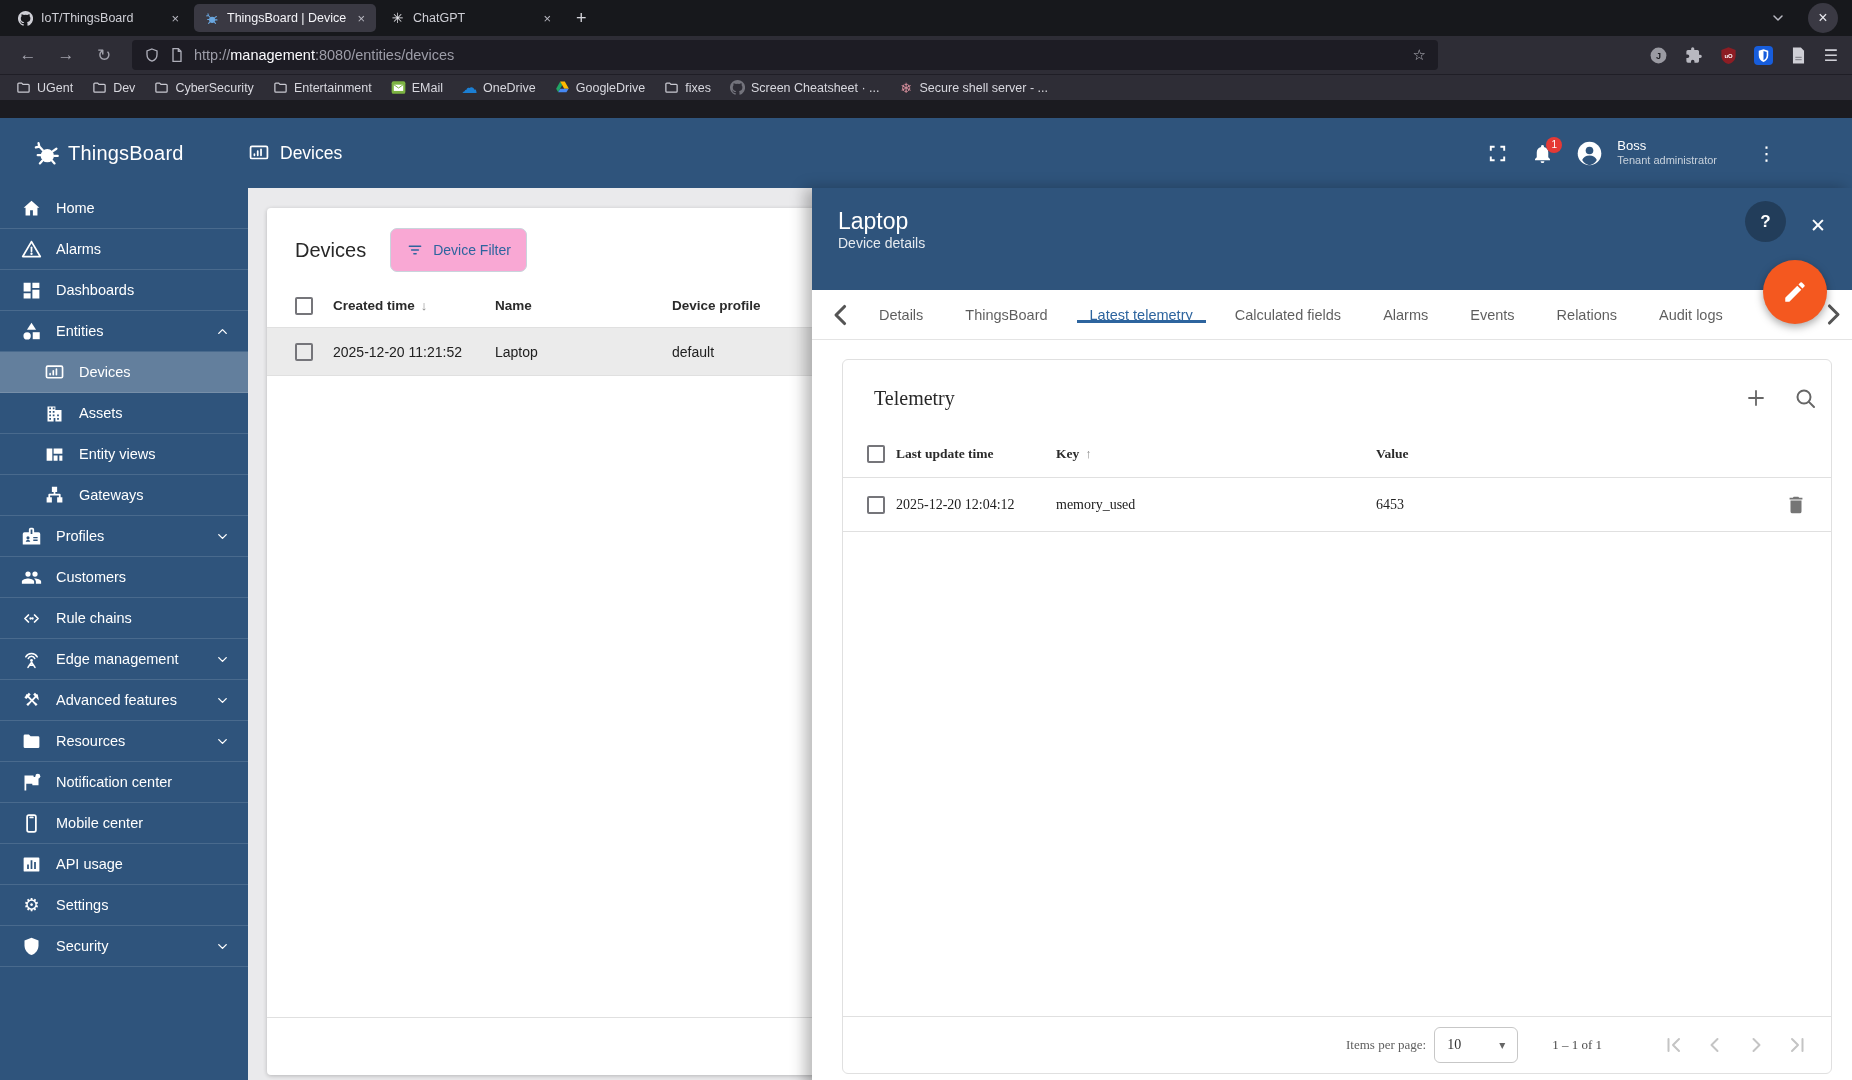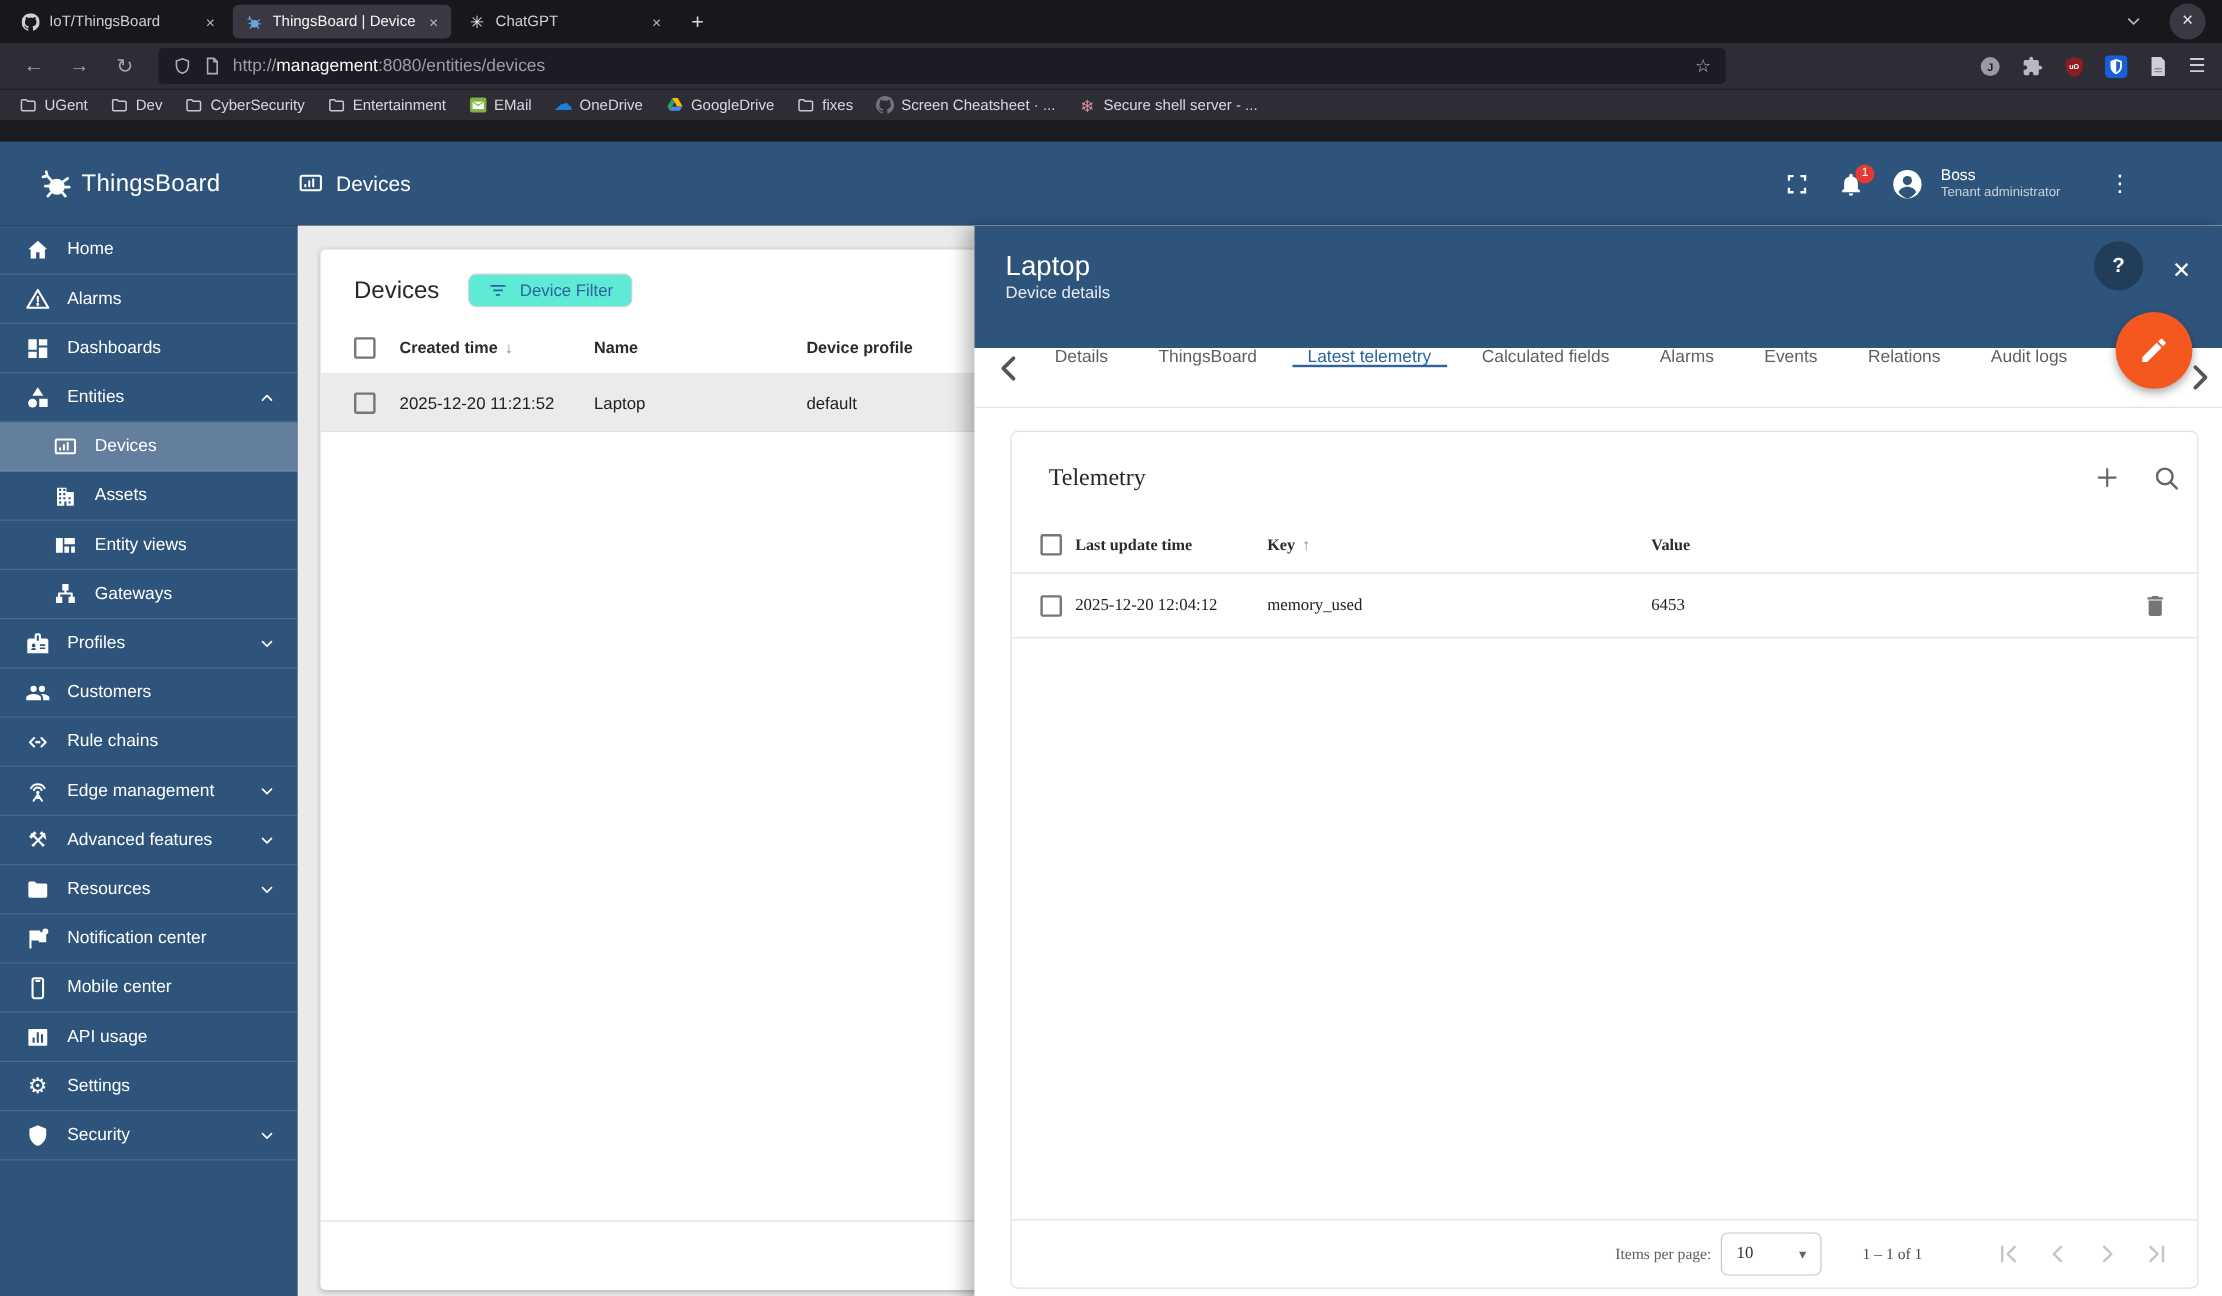--- a/index.html
+++ b/index.html
@@ -70,23 +70,23 @@
              align-items:center; justify-content:center; }
   .sb-chev { margin-left:auto; margin-right:18px; width:15px; height:15px; display:inline-flex; color:#fff; }
 
   
   .main { position:relative; flex:1; background:#eaeaec; }
   .card { background:#fff; border-radius:4px; box-shadow:0 1px 4px rgba(0,0,0,.22); }
   .devices-card { position:absolute; left:19px; top:20px; right:16px; bottom:17px;
                   display:flex; flex-direction:column; }
   .dc-head { display:flex; align-items:center; gap:24px; padding:20px 0 12px 28px; }
   .dc-title { font-size:20px; color:#282828; }
-  .filter-btn { display:flex; align-items:center; gap:9px; height:28px; padding:0 15px;
+  .filter-btn { display:flex; align-items:center; gap:9px; height:44px; padding:0 15px;
                 border:1px solid #c9d4dc; border-radius:7px; color:#2d649e; font-size:14px;
-                font-weight:500; background:#5eead4; }
+                font-weight:500; background:#f9a8d4; }
   .filter-btn .ficon { width:18px; height:18px; display:inline-flex; }
   .trow { display:flex; align-items:center; }
   .dt-header { height:44px; border-bottom:1px solid #e0e0e0; font-size:13.5px; font-weight:700;
                color:#2b2b2b; }
   .dt-row { height:48px; border-bottom:1px solid #e0e0e0; font-size:14px; color:#212121; }
   .dt-row.selected { background:#ebebeb; }
   .devices-card .trow { padding-left:28px; }
   .cb { width:18px; height:18px; border:2px solid #75757a; border-radius:2px; flex:none; background:transparent; }
   .devices-card .cb { margin-right:20px; }
   .col-created { width:162px; } .col-name { width:177px; } .col-profile { flex:1; }
@@ -101,21 +101,21 @@
   .ov-title { font-size:23px; font-weight:400; }
   .ov-sub { font-size:14px; color:rgba(255,255,255,.88); }
   .help-fab { position:absolute; right:66px; top:13px; width:41px; height:41px; border-radius:50%;
               background:rgba(0,0,0,.27); display:flex; align-items:center; justify-content:center;
               font-size:17px; font-weight:700; }
   .ov-close { position:absolute; right:26px; top:26px; font-size:19px; color:#fff; }
   .edit-fab { position:absolute; left:951px; top:72px; width:64px; height:64px; border-radius:50%;
               background:#f4581f; box-shadow:0 3px 8px rgba(0,0,0,.35); z-index:6;
               display:flex; align-items:center; justify-content:center; }
   .edit-fab .eicon { width:26px; height:26px; color:#fff; display:inline-flex; }
-  .ov-tabs { height:50px; flex:none; display:flex; align-items:flex-start; border-bottom:1px solid #e4e4e4;
+  .ov-tabs { height:50px; flex:none; display:flex; align-items:center; border-bottom:1px solid #e4e4e4;
              position:relative; padding-left:12px; }
   .tab-chev { width:34px; display:flex; align-items:center; justify-content:center; color:#555; }
   .tab-chev svg { width:15px; height:15px; }
   .tab-chev.right { position:absolute; right:2px; top:0; height:100%; }
   .ov-tab { display:flex; align-items:center; padding:0 21px; font-size:14.5px; font-weight:500;
             color:rgba(0,0,0,.64); position:relative; white-space:nowrap; }
   .ov-tab.active { color:#2d649e; }
   .ov-tab.active::after { content:""; position:absolute; left:8px; right:8px; bottom:0; height:2.5px;
                           background:#2d649e; }
   .ov-body { flex:1; padding:19px 20px 18px 30px; overflow:hidden; }

